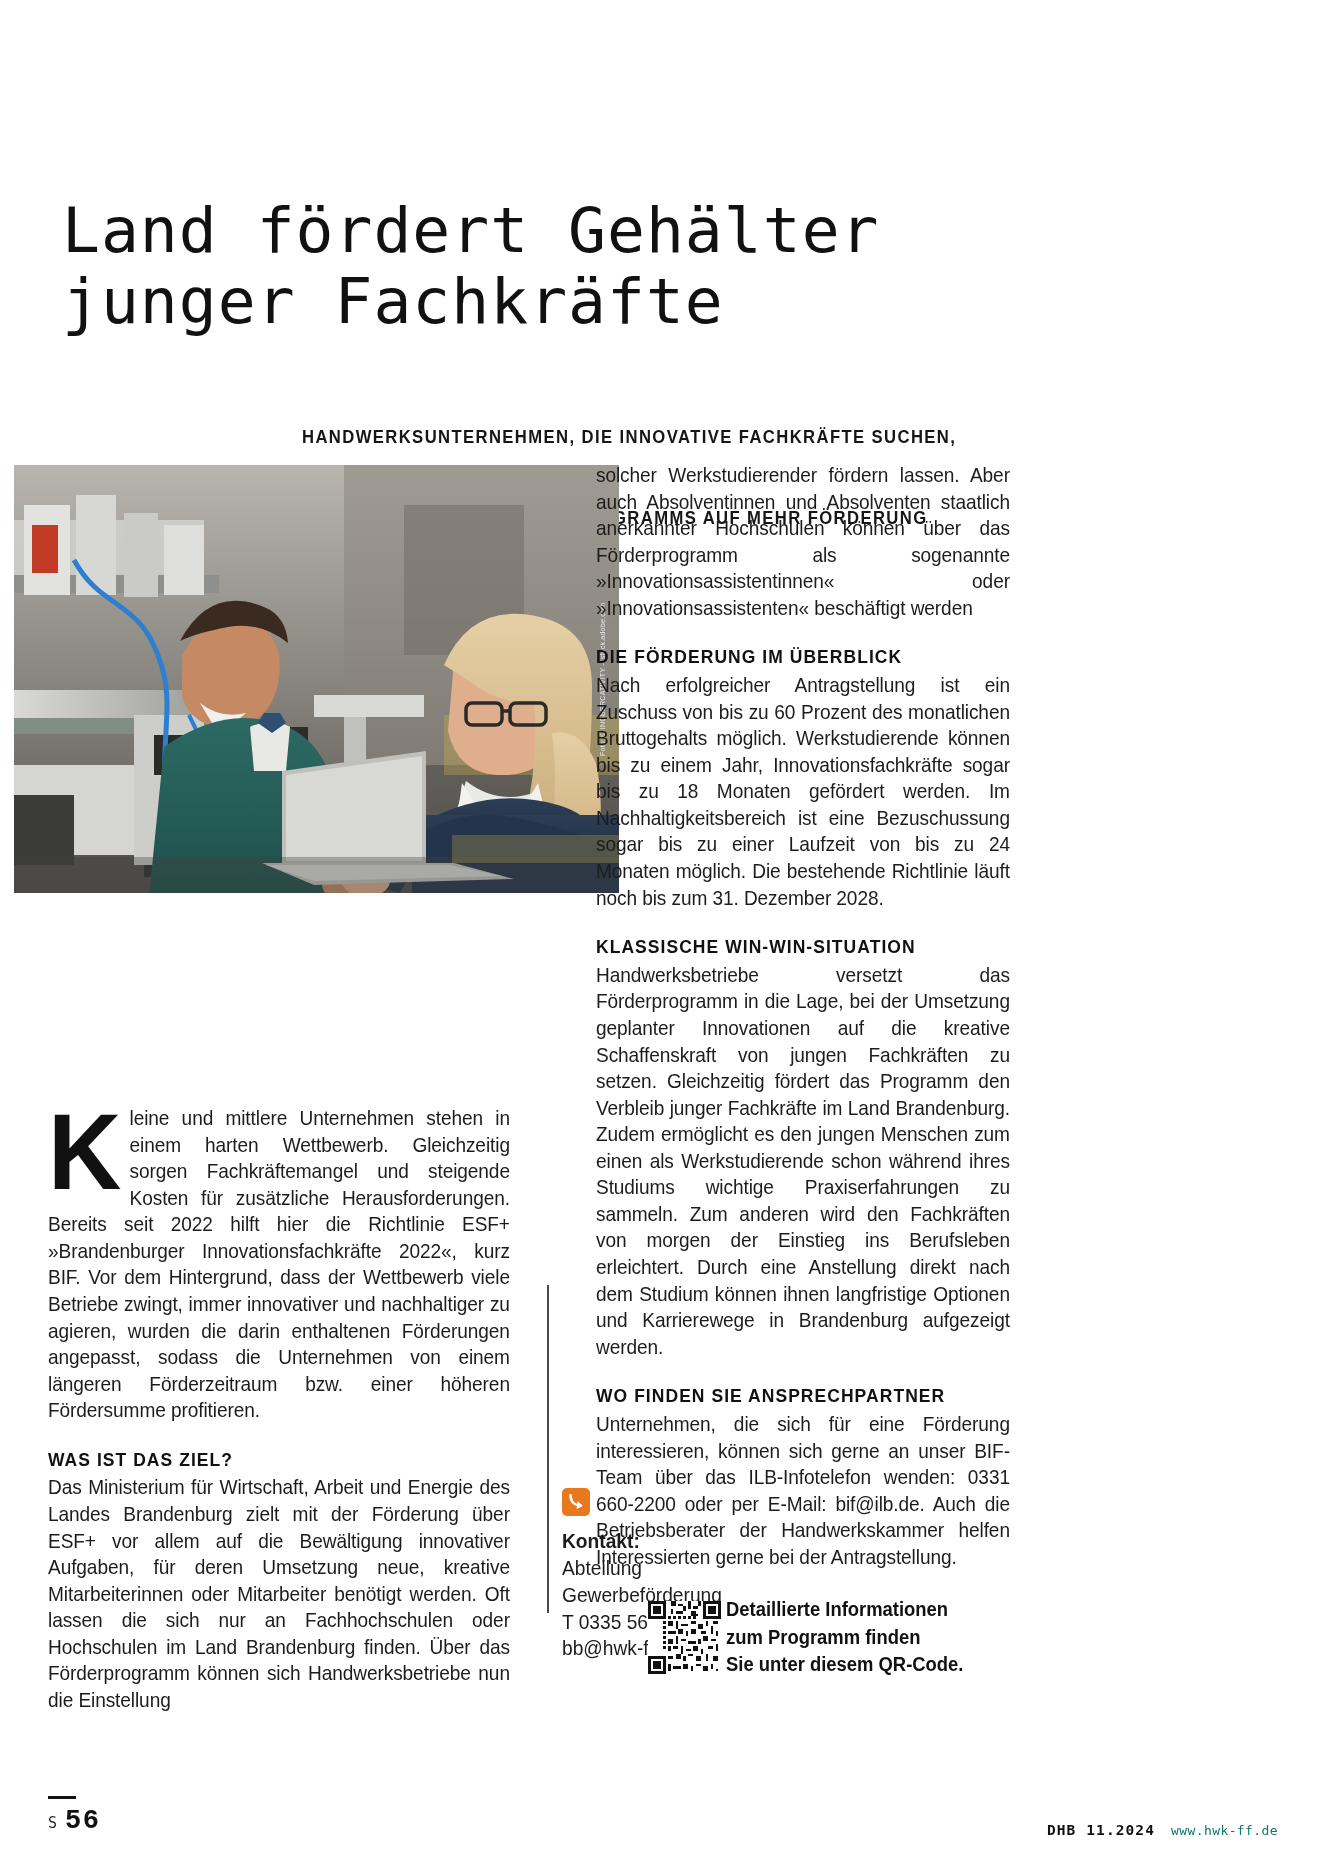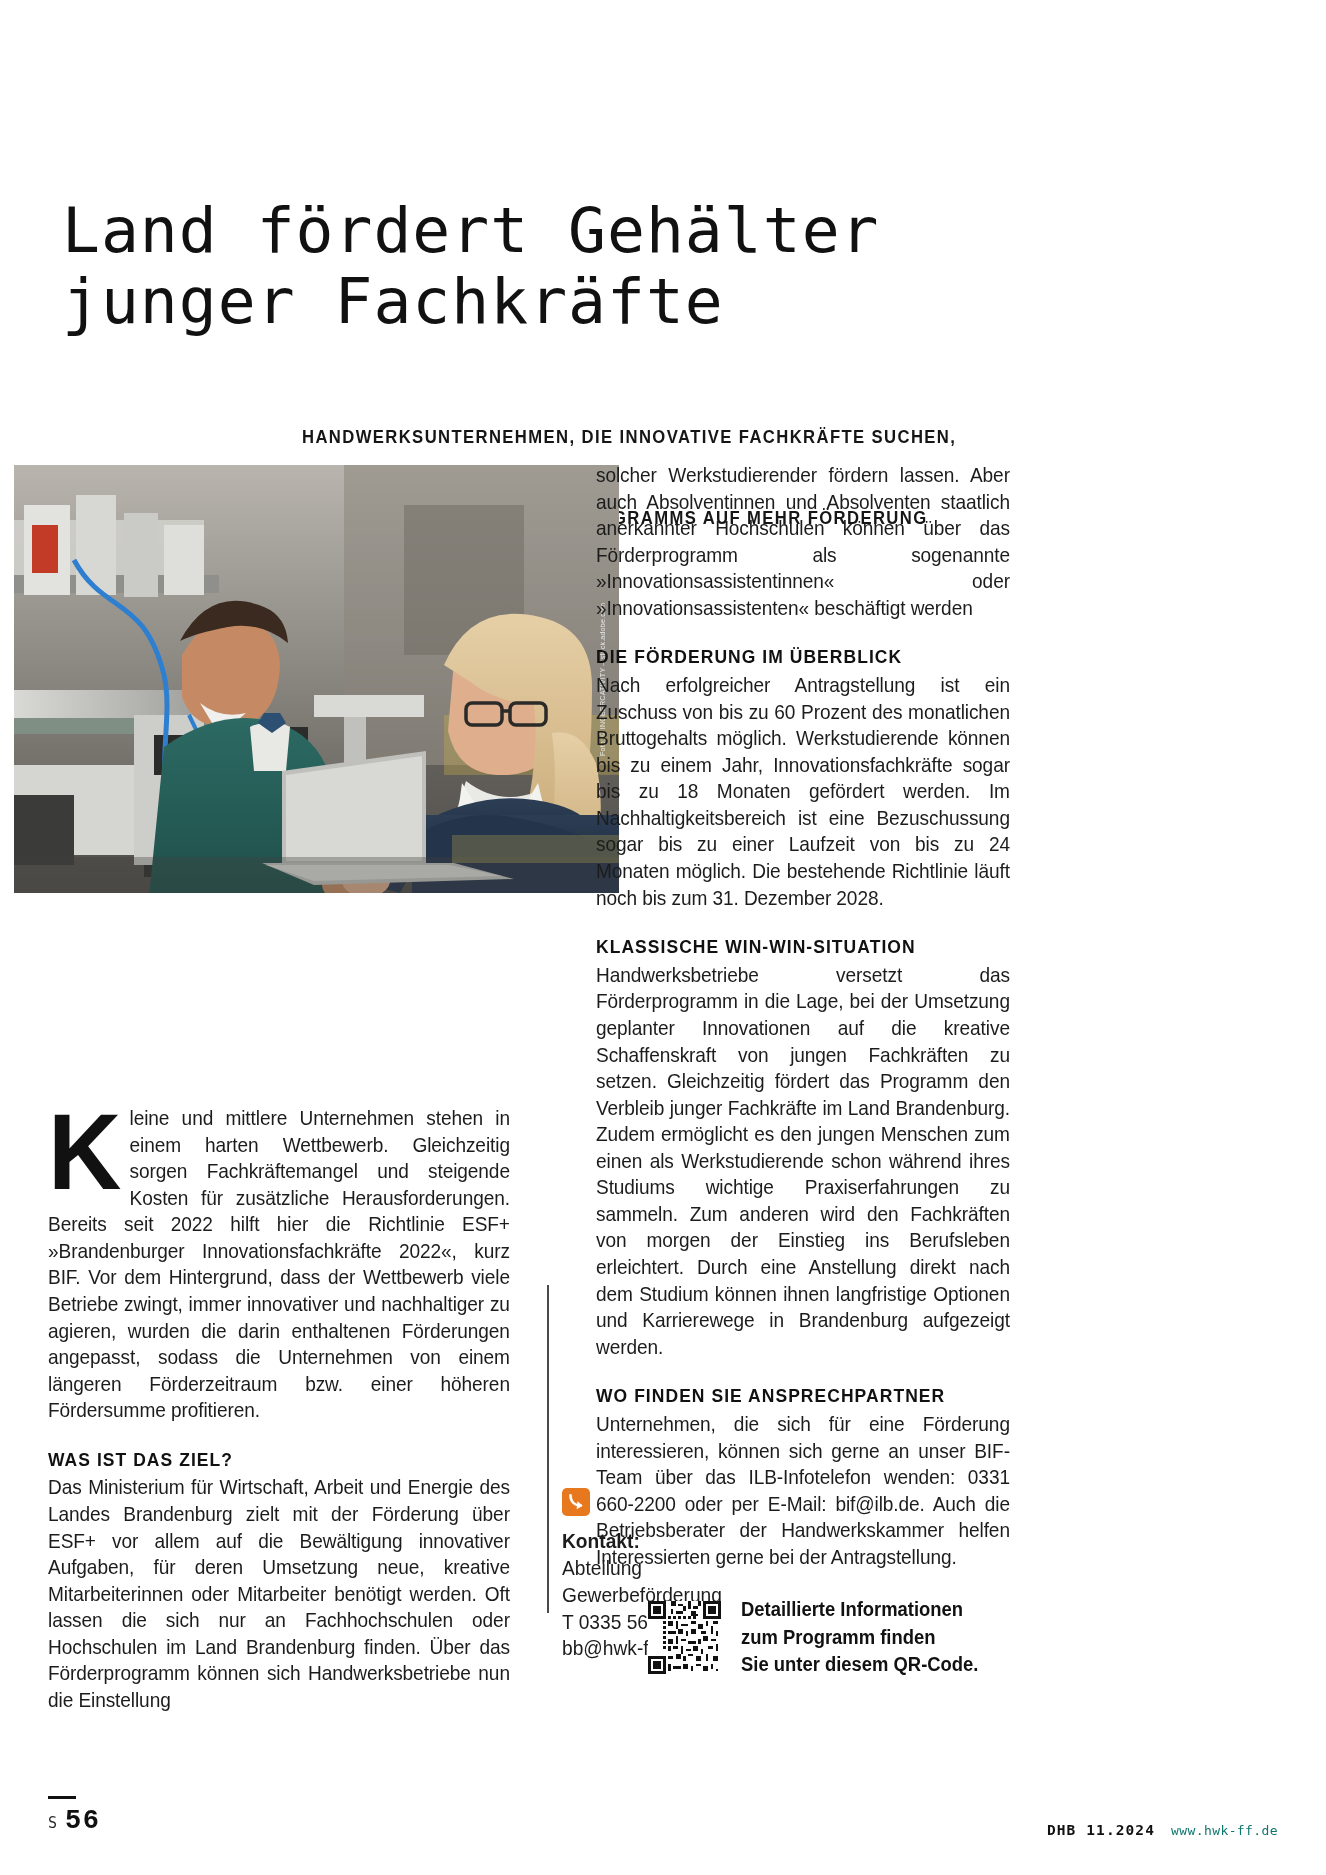--- a/index.html
+++ b/index.html
@@ -178,21 +178,21 @@
   }
   .contact-line.bold { font-weight: 700; }
 
   
   .qr-block {
     position: absolute;
     left: 648px;
     top: 1596px;
     display: flex;
     align-items: center;
-    gap: 20px;
+    gap: 5px;
   }
   .qr-code {
     width: 73px;
     height: 73px;
     background: #ffffff;
   }
   .qr-text {
     font-family: "Liberation Sans Narrow", "Liberation Sans", sans-serif;
     font-weight: 700;
     font-size: 19.4px;

